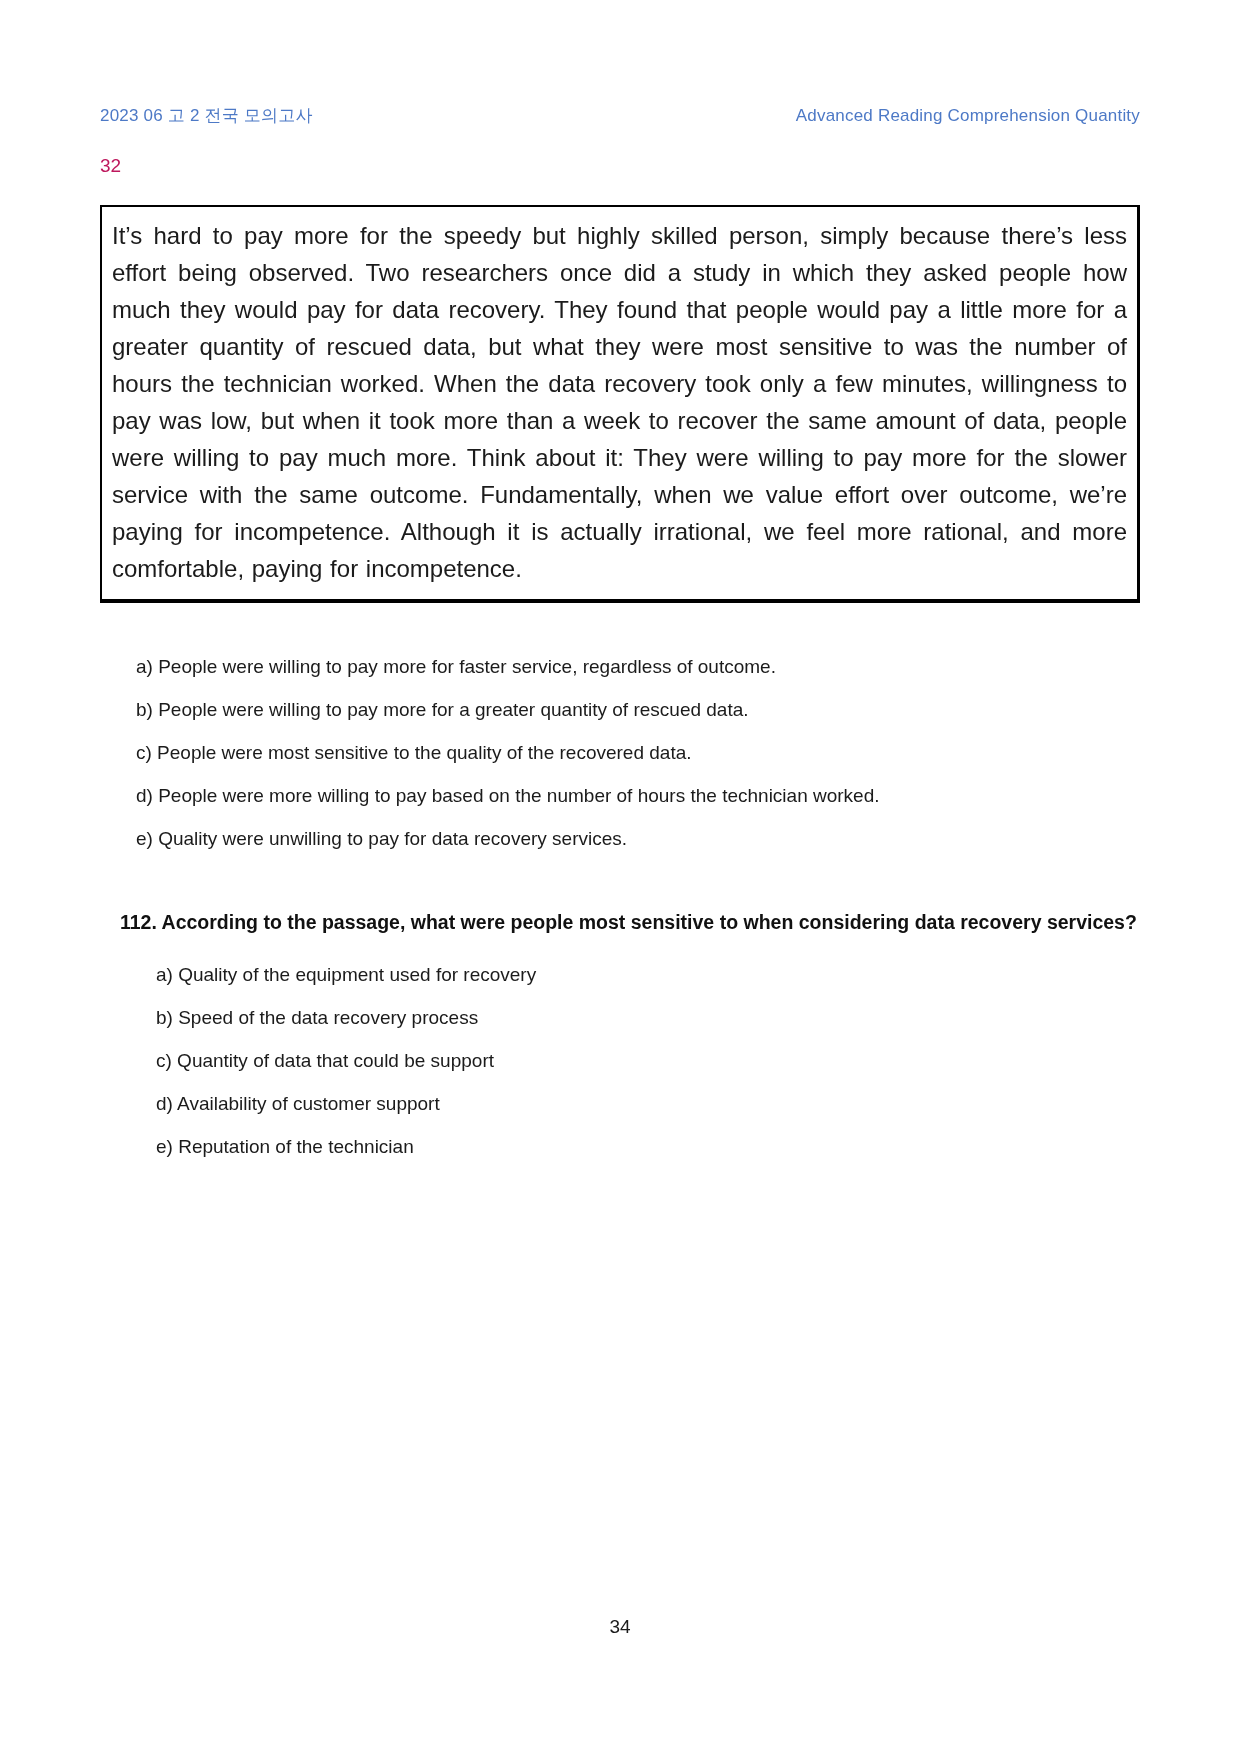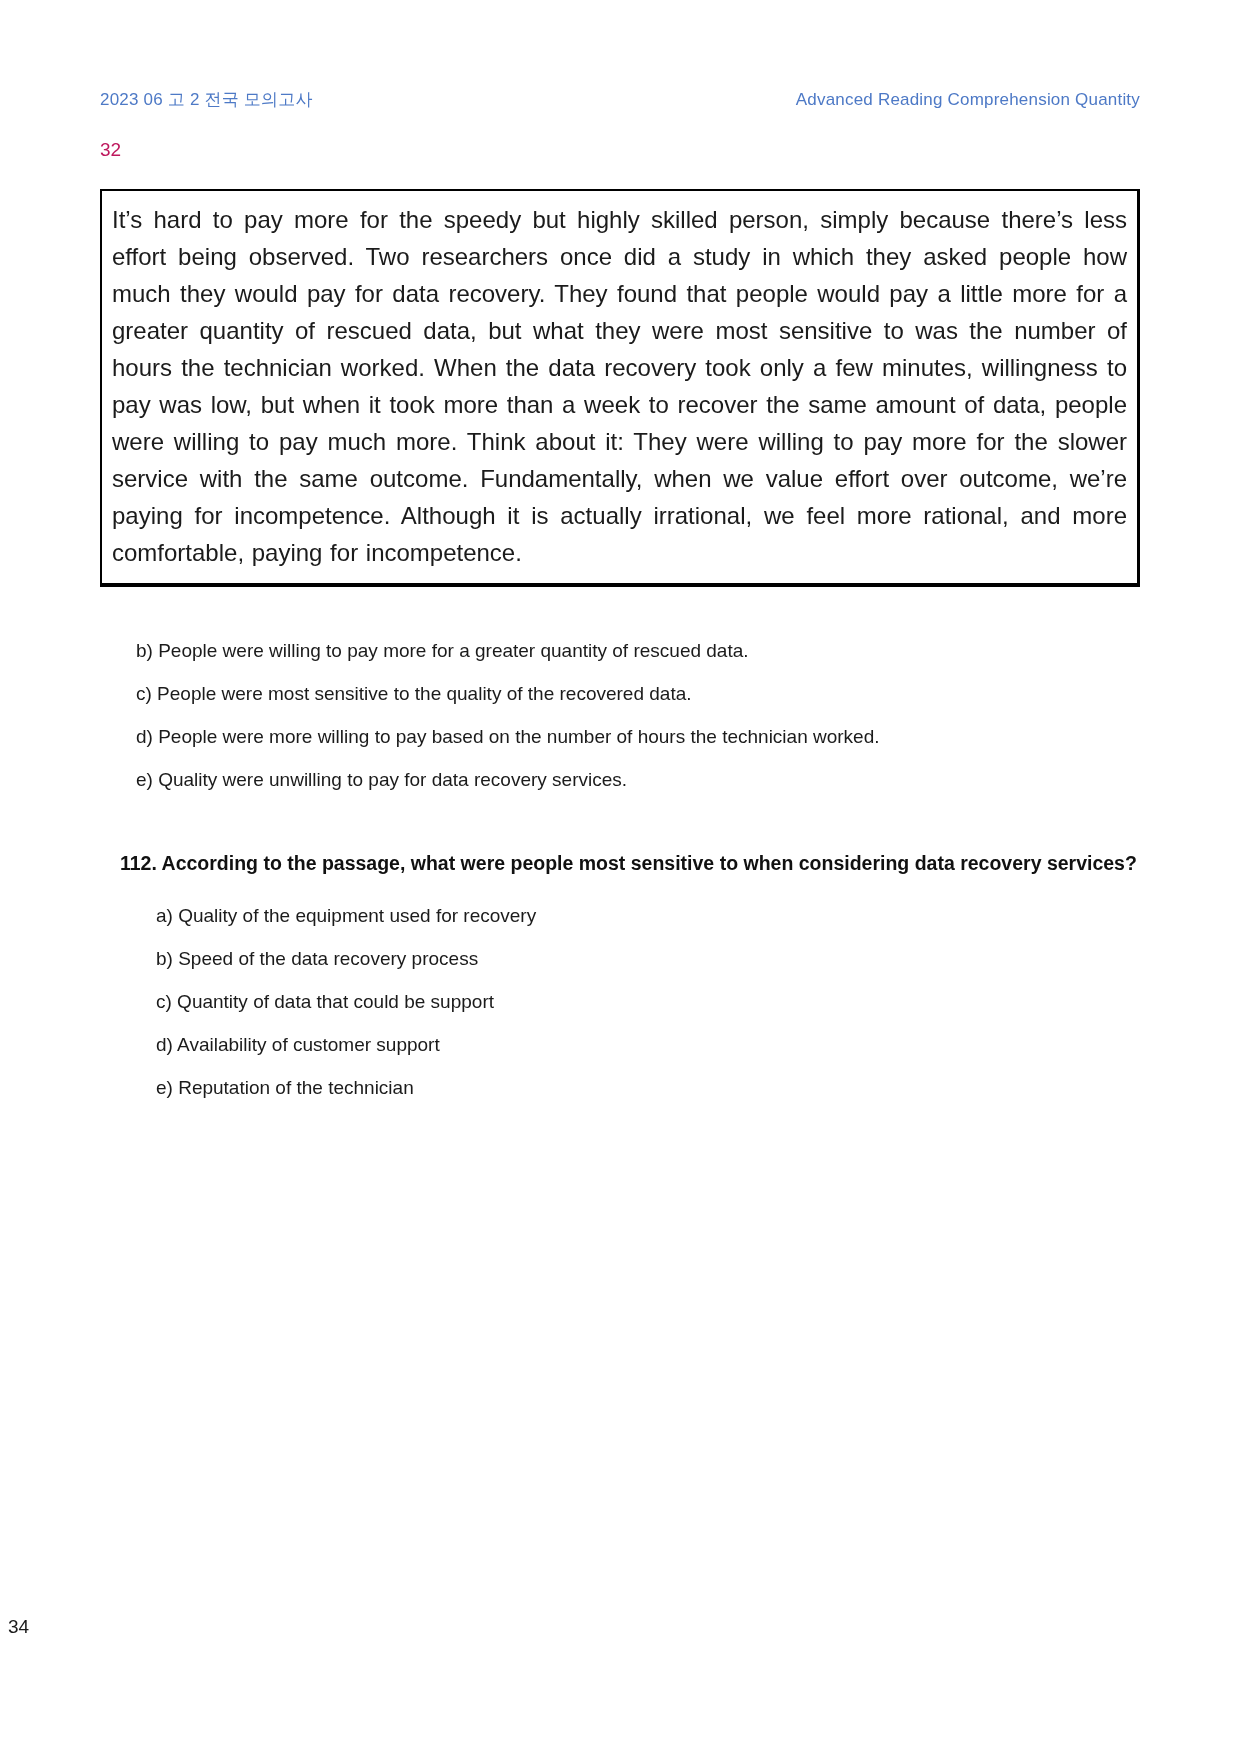--- a/index.html
+++ b/index.html
@@ -15,21 +15,21 @@
     position: relative;
     overflow: hidden;
   }
   .page {
     position: relative;
     width: 1240px;
     height: 1754px;
     background: #ffffff;
   }
   .content {
-    padding: 0 100px;
+    padding: 16px 100px;
   }
   .header {
     display: flex;
     justify-content: space-between;
     align-items: baseline;
     padding-top: 88px;
     font-size: 17px;
     letter-spacing: 0.2px;
   }
   .header .hdr-text {
@@ -72,24 +72,24 @@
     color: #111111;
   }
   .option {
     margin: 19px 0 0 36px;
     font-size: 19px;
     line-height: 24px;
     color: #1b1b1b;
   }
   .footer {
     position: absolute;
-    left: 8px;
+    left: 0;
     right: 0;
     top: 1616px;
-    text-align: left;
+    text-align: center;
     font-size: 19px;
     color: #1b1b1b;
   }
 </style>
 </head>
 <body>
 
 <div class="page">
   <div class="content">
 
@@ -98,20 +98,21 @@
       <span class="hdr-text">Advanced Reading Comprehension Quantity</span>
     </div>
 
     <div class="passage-number">32</div>
 
     <div class="passage-box">
       <p class="passage-text">It’s hard to pay more for the speedy but highly skilled person, simply because there’s less effort being observed. Two researchers once did a study in which they asked people how much they would pay for data recovery. They found that people would pay a little more for a greater quantity of rescued data, but what they were most sensitive to was the number of hours the technician worked. When the data recovery took only a few minutes, willingness to pay was low, but when it took more than a week to recover the same amount of data, people were willing to pay much more. Think about it: They were willing to pay more for the slower service with the same outcome. Fundamentally, when we value effort over outcome, we’re paying for incompetence. Although it is actually irrational, we feel more rational, and more comfortable, paying for incompetence.</p>
     </div>
 
     <section class="question">
+      <p class="option">a) People were willing to pay more for faster service, regardless of outcome.</p>
       <p class="option">b) People were willing to pay more for a greater quantity of rescued data.</p>
       <p class="option">c) People were most sensitive to the quality of the recovered data.</p>
       <p class="option">d) People were more willing to pay based on the number of hours the technician worked.</p>
       <p class="option">e) Quality were unwilling to pay for data recovery services.</p>
     </section>
 
     <section class="question">
       <p class="q-heading">112. According to the passage, what were people most sensitive to when considering data recovery services?</p>
       <p class="option">a) Quality of the equipment used for recovery</p>
       <p class="option">b) Speed of the data recovery process</p>

